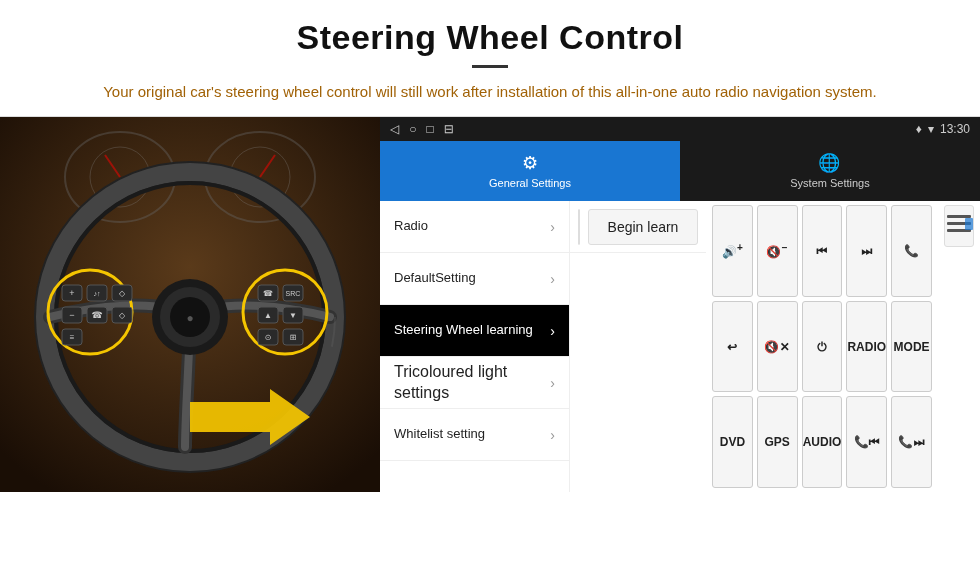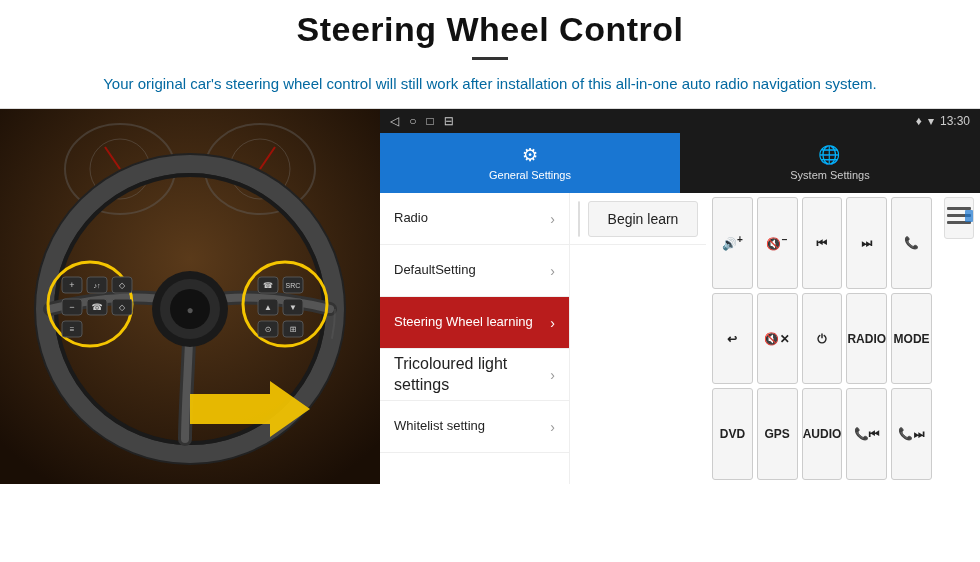--- a/index.html
+++ b/index.html
@@ -10,37 +10,37 @@
       min-height: 562px;
       overflow: hidden;
     }
     .page-wrapper {
       width: 980px;
       background: #fff;
     }
     
     .header {
       text-align: center;
-      padding: 10px 40px 12px;
+      padding: 18px 40px 12px;
     }
     .header h1 {
       font-size: 34px;
       font-weight: 900;
       color: #111;
       letter-spacing: 0.5px;
     }
     .header-divider {
       width: 36px;
       height: 3px;
       background: #333;
       margin: 8px auto 12px;
     }
     .header p {
       font-size: 15px;
-      color: #0369a1;
+      color: #a16207;
       line-height: 1.6;
       max-width: 780px;
       margin: 0 auto;
     }
     
     .content-area {
       display: flex;
       width: 980px;
       height: 375px;
       border-top: 1px solid #ddd;
@@ -130,21 +130,21 @@
       align-items: center;
       justify-content: space-between;
       padding: 0 14px;
       height: 52px;
       border-bottom: 1px solid #eee;
       font-size: 13px;
       color: #222;
       cursor: pointer;
     }
     .menu-item.active {
-      background: #b91c1c;
+      background: #000000;
       color: #fff;
     }
     .menu-item .chevron {
       font-size: 14px;
       color: #999;
     }
     .menu-item.active .chevron {
       color: #fff;
     }
     .menu-item-label {

